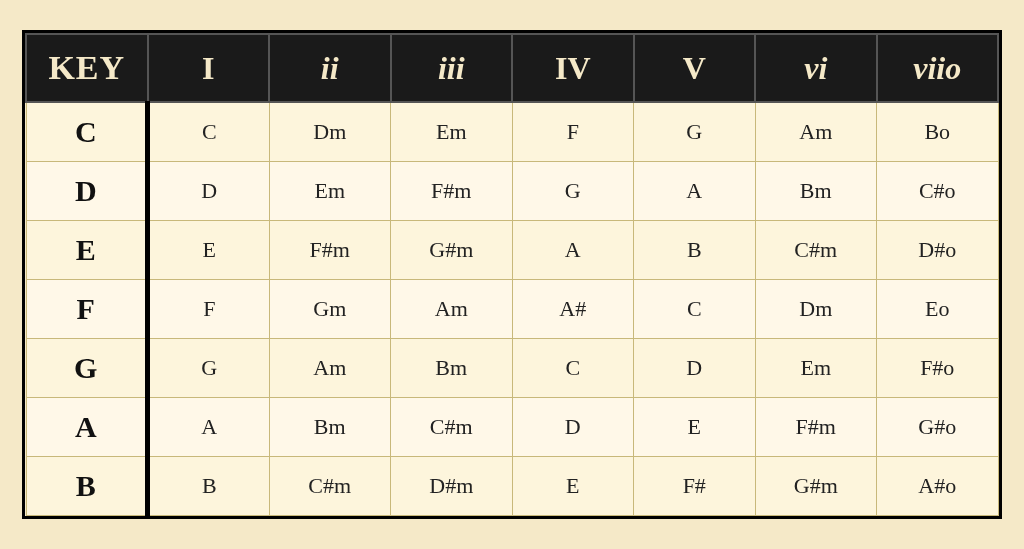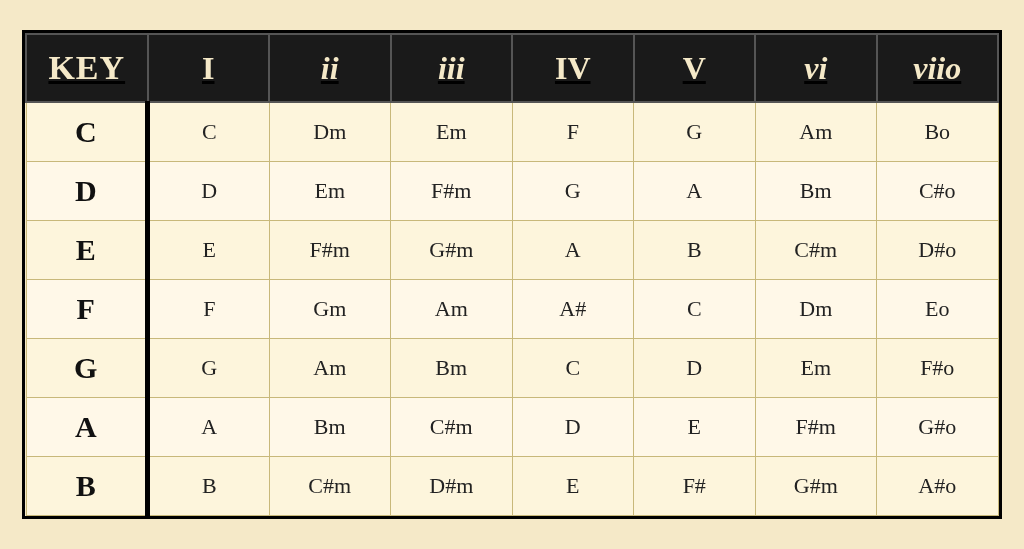--- a/index.html
+++ b/index.html
@@ -26,21 +26,20 @@
     }
 
     table {
       width: 100%;
       border-collapse: collapse;
       table-layout: fixed;
     }
 
     thead tr {
       background-color: #1a1a1a;
-      text-decoration: underline;
     }
 
     thead th {
       color: #f5e9c8;
       font-size: 32px;
       font-weight: bold;
       text-align: center;
       padding: 14px 8px;
       border: 2px solid #555;
       font-style: italic;

